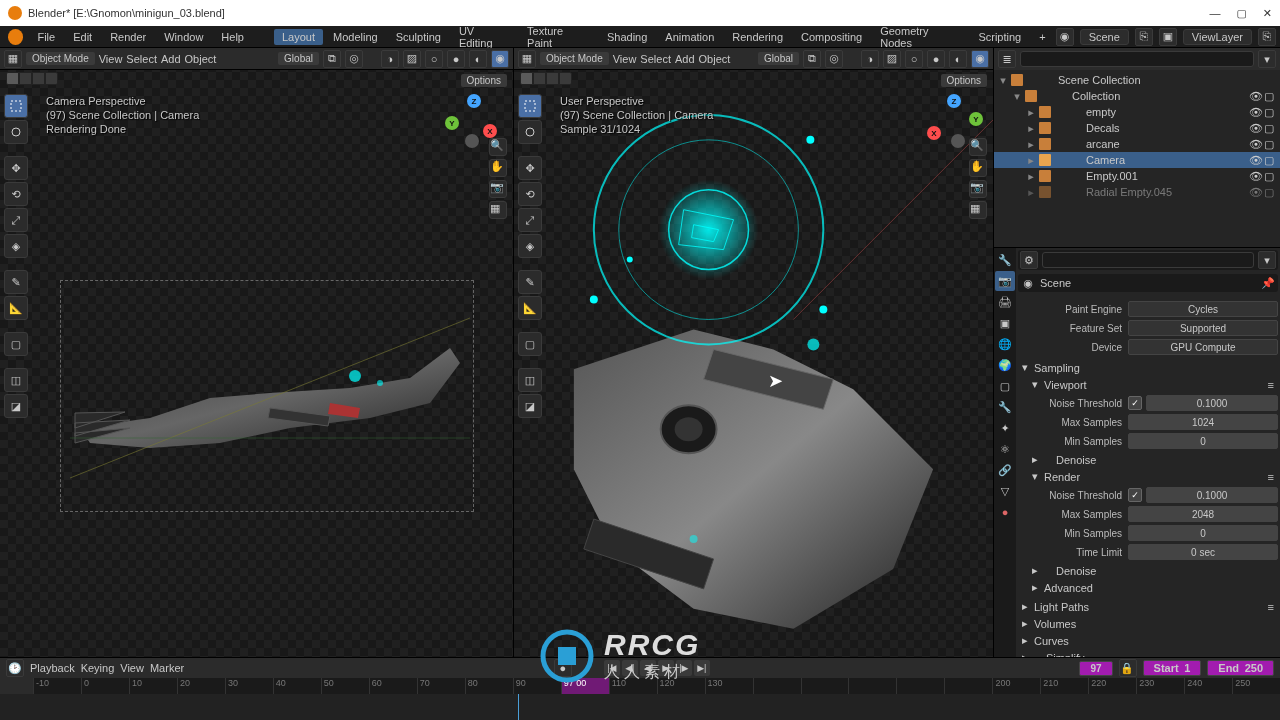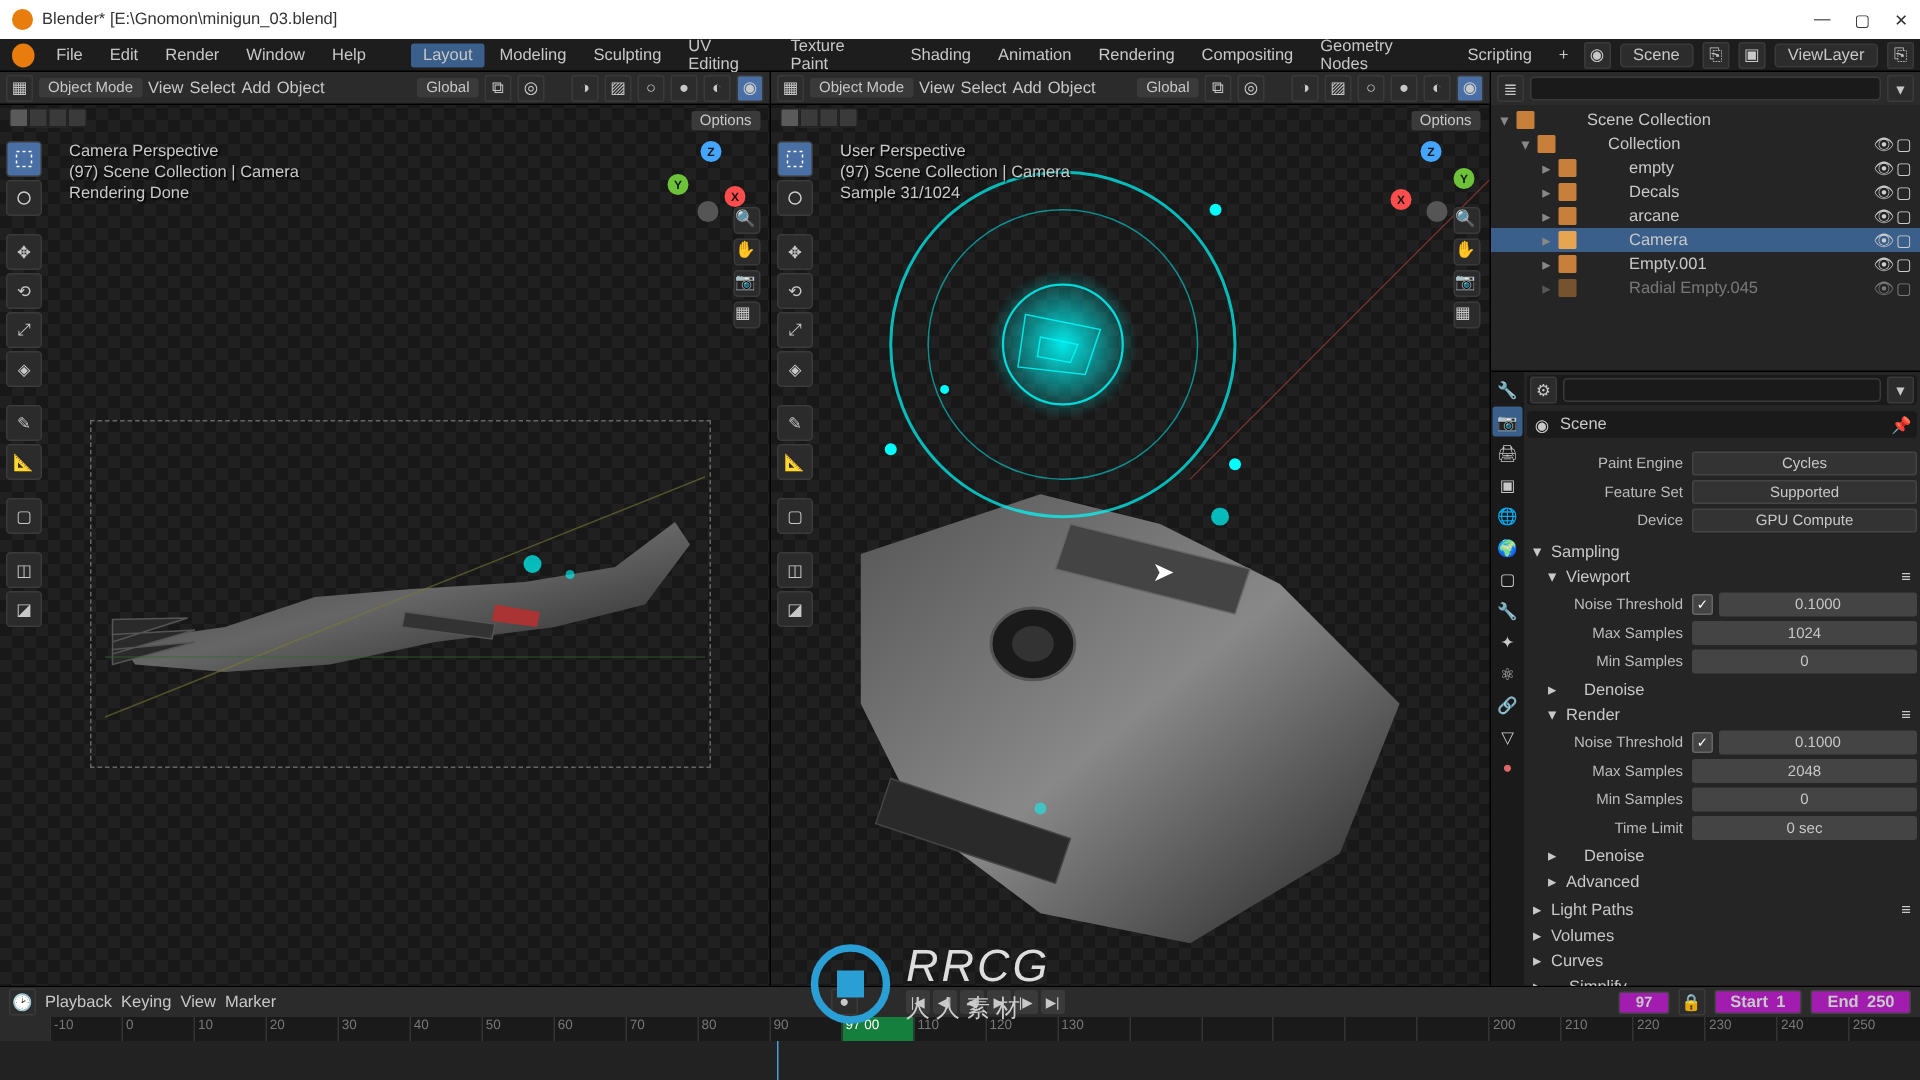--- a/index.html
+++ b/index.html
@@ -65,21 +65,21 @@
 .psec-head { display:flex; align-items:center; gap:4px; padding:2px 4px; font-size:10px; cursor:pointer; }
 .psec-head .tri { width:8px; }
 .footer { height:62px; background:#2b2b2b; border-top:1px solid #000; }
 .time-head { height:20px; display:flex; align-items:center; padding:0 6px; gap:6px; }
 .time-head .th-group { display:flex; gap:2px; }
 .time-head .pb { width:16px; height:16px; background:#3a3a3a; border-radius:2px; cursor:pointer; display:flex; align-items:center; justify-content:center; font-size:9px; }
 .time-head .spacer { flex:1; }
 .time-head .numbox { background:#a21caf; border:1px solid #444; border-radius:2px; padding:1px 10px; font-size:10px;font-weight:bold; }
 .time-ruler { height:16px; background:#1a1a1a; position:relative; display:flex;margin-left:33px; }
 .tick { flex:1; position:relative; border-left:1px solid #333; font-size:9px; color:#777; padding-left:2px; }
-.tick.current { background:#15803d; color:#fff; }
+.tick.current { background:#701a75; color:#fff; }
 .time-track { height:26px; background:#222; position:relative; }
 .playhead { position:absolute; top:0; bottom:0; width:1px; background:#4a9fd8; }
 .status { height:16px; background:#3a5f8a; display:flex; align-items:center; padding:0 6px; gap:18px; font-size:10px; color:#eee; }
 svg { display:block; }
 </style>
 </head>
 <body>
 
 <div class="titlebar">
   <div class="t-left">
@@ -320,21 +320,21 @@
       <circle cx="180" cy="470" r="4" fill="#0ff" opacity="0.5"></circle>
     </svg>
   </div>
 
   <div style="position:absolute;left:540px;top:628px;display:flex;align-items:center;gap:10px;z-index:20;">
     <svg width="54" height="54">
         <circle cx="27" cy="27" r="24" fill="none" stroke="#2a9fd6" stroke-width="5"></circle>
         <rect x="18" y="18" width="18" height="18" fill="#2a9fd6"></rect>
       </svg>
     <div>
-      <div style="font-size:30px;font-weight:normal;font-style:italic;color:#ddd;letter-spacing:2px;">RRCG</div>
+      <div style="font-size:30px;font-weight:bold;font-style:italic;color:#ddd;letter-spacing:2px;">RRCG</div>
       <div style="font-size:16px;color:#ccc;letter-spacing:4px;">人人素材</div>
     </div>
   </div>
 
   <span class="cursor-arrow">➤</span>
 
   <div class="rpanel">
 
     <div class="outliner">
       <div class="out-head">

